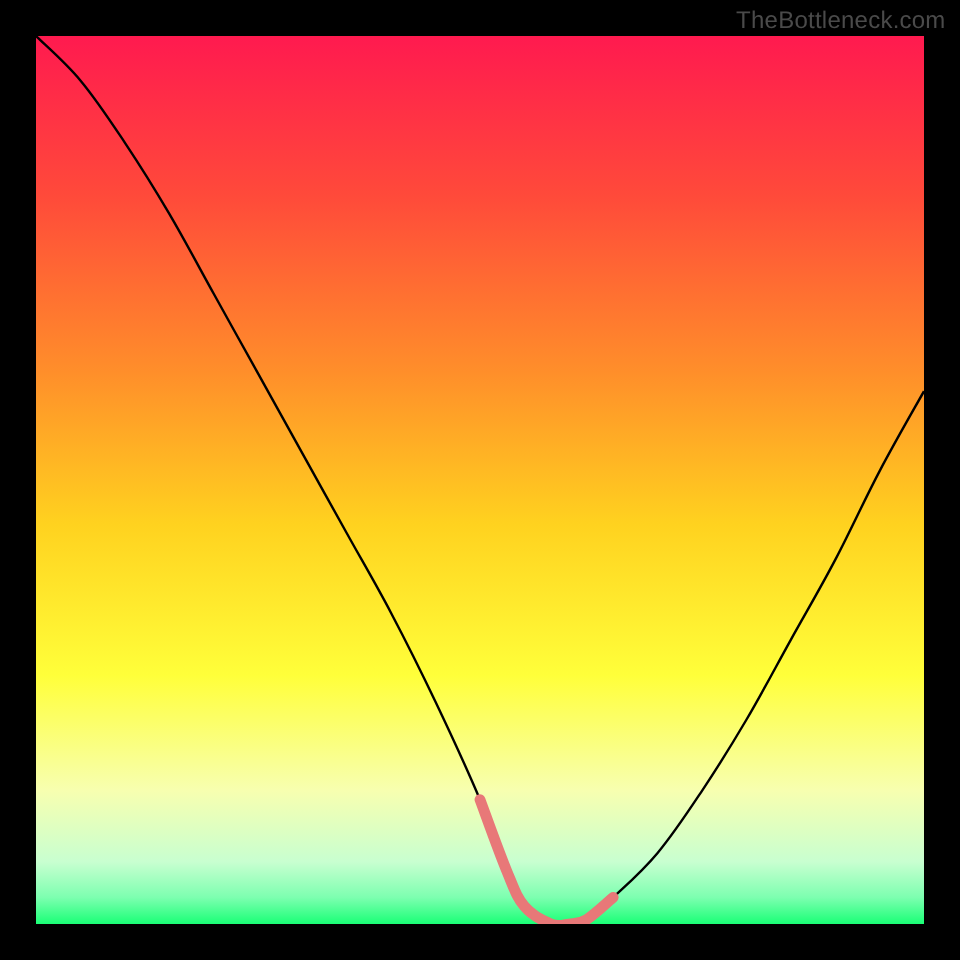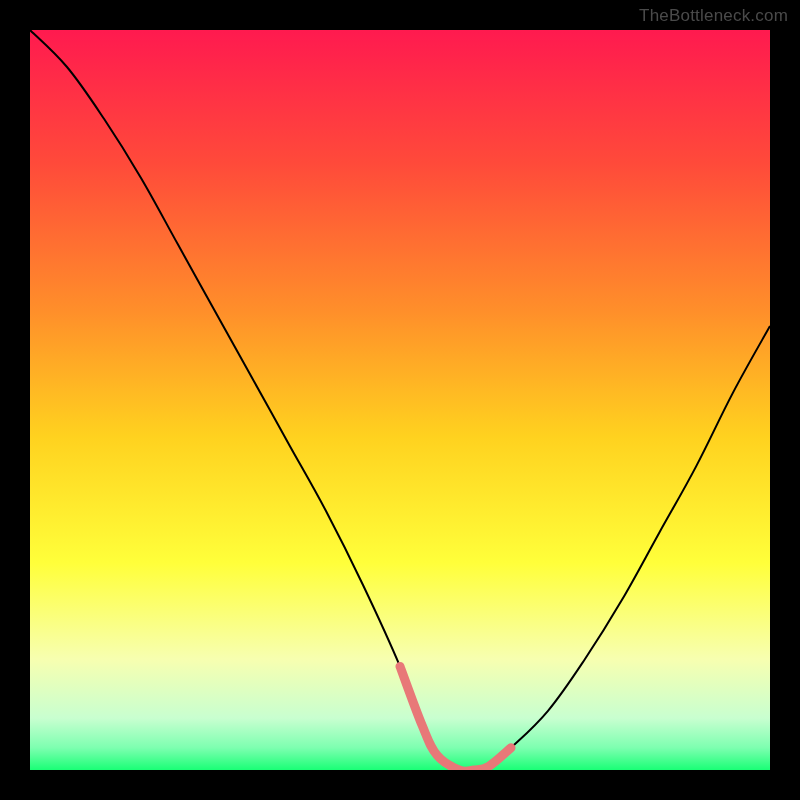--- a/index.html
+++ b/index.html
@@ -15,21 +15,21 @@
     position: relative;
     width: 800px;
     height: 800px;
     background: #000;
   }
   .watermark {
     position: absolute;
     top: 6px;
     right: 12px;
     color: #4a4a4a;
-    font-size: 17px;
+    font-size: 20px;
     font-weight: 500;
     letter-spacing: 0.2px;
     z-index: 10;
   }
   .plot-area {
     position: absolute;
     left: 30px;
     top: 30px;
     width: 740px;
     height: 740px;

